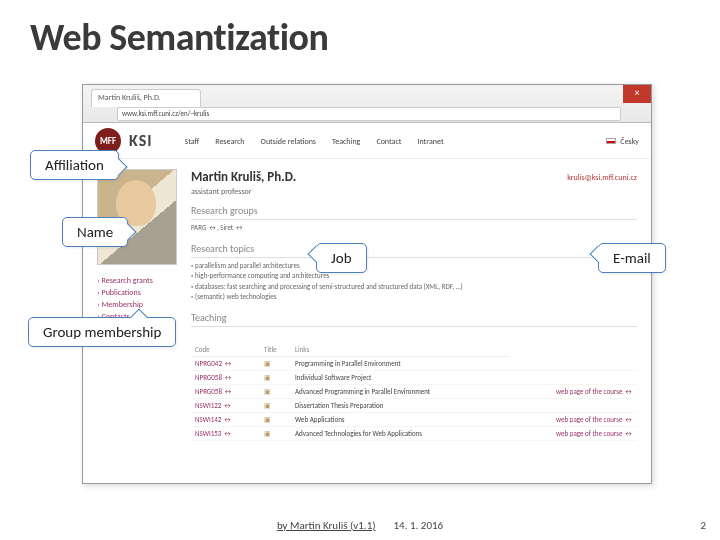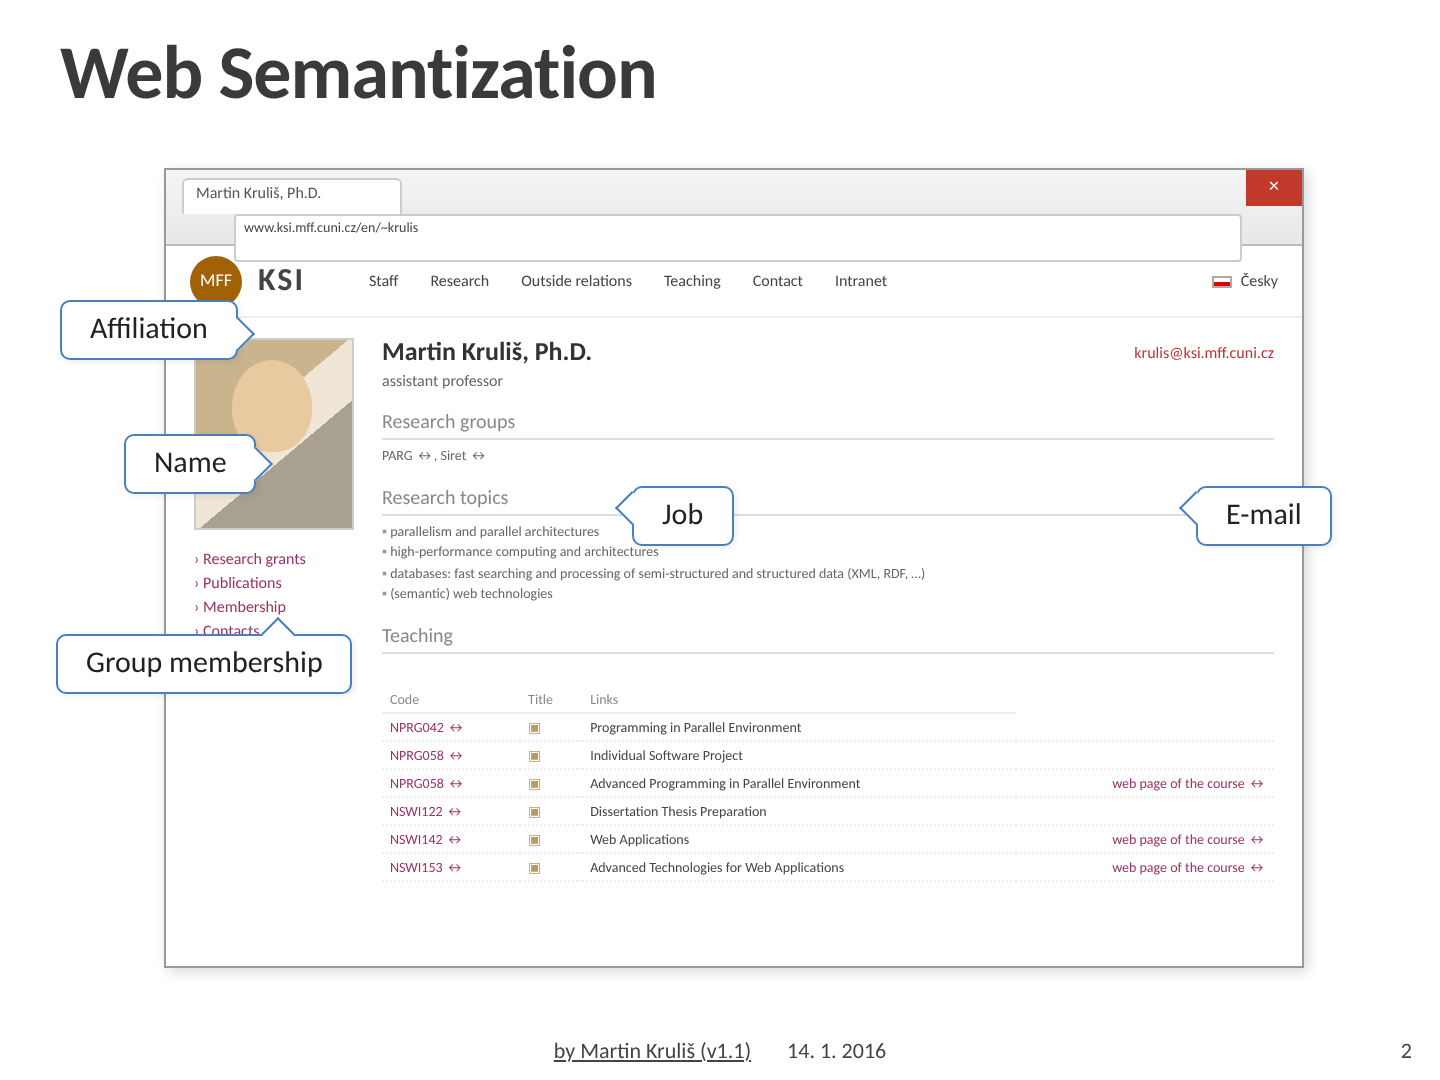--- a/index.html
+++ b/index.html
@@ -54,21 +54,21 @@
   .chrome-close {
     position: absolute; top: 0; right: 0;
     width: 28px; height: 18px;
     background: #c0392b; color: #fff;
     text-align: center; line-height: 16px;
     font-size: 10px;
   }
   .chrome-addr {
     position: absolute;
     top: 22px; left: 34px; right: 30px;
-    height: 24px;
+    height: 14px;
     background: #fff;
     border: 1px solid #ccc;
     border-radius: 2px;
     font-size: 7px;
     padding: 1px 4px;
     color: #444;
   }
   .chrome-body {
     position: absolute;
     top: 38px; left: 0; right: 0; bottom: 0;
@@ -77,23 +77,23 @@
   .page-header {
     height: 36px;
     display: flex;
     align-items: center;
     padding: 0 12px;
     gap: 8px;
     border-bottom: 1px solid #eee;
   }
   .mff-logo {
     width: 26px; height: 26px;
-    background: #a16207; border-radius: 50%;
+    background: #7f1d1d; border-radius: 50%;
     display:flex;align-items:center;justify-content:center;
-    color:#fff;font-weight:normal;font-size:9px;
+    color:#fff;font-weight:bold;font-size:9px;
   }
   .ksi-logo {
     font-weight: bold; font-size: 16px; color: #444; letter-spacing: 1px;
   }
   .topnav {
     display: flex; gap: 16px; font-size: 8px; color: #444;
     margin-left: 24px;
   }
   .lang {
     margin-left: auto; font-size: 8px; color: #444;

